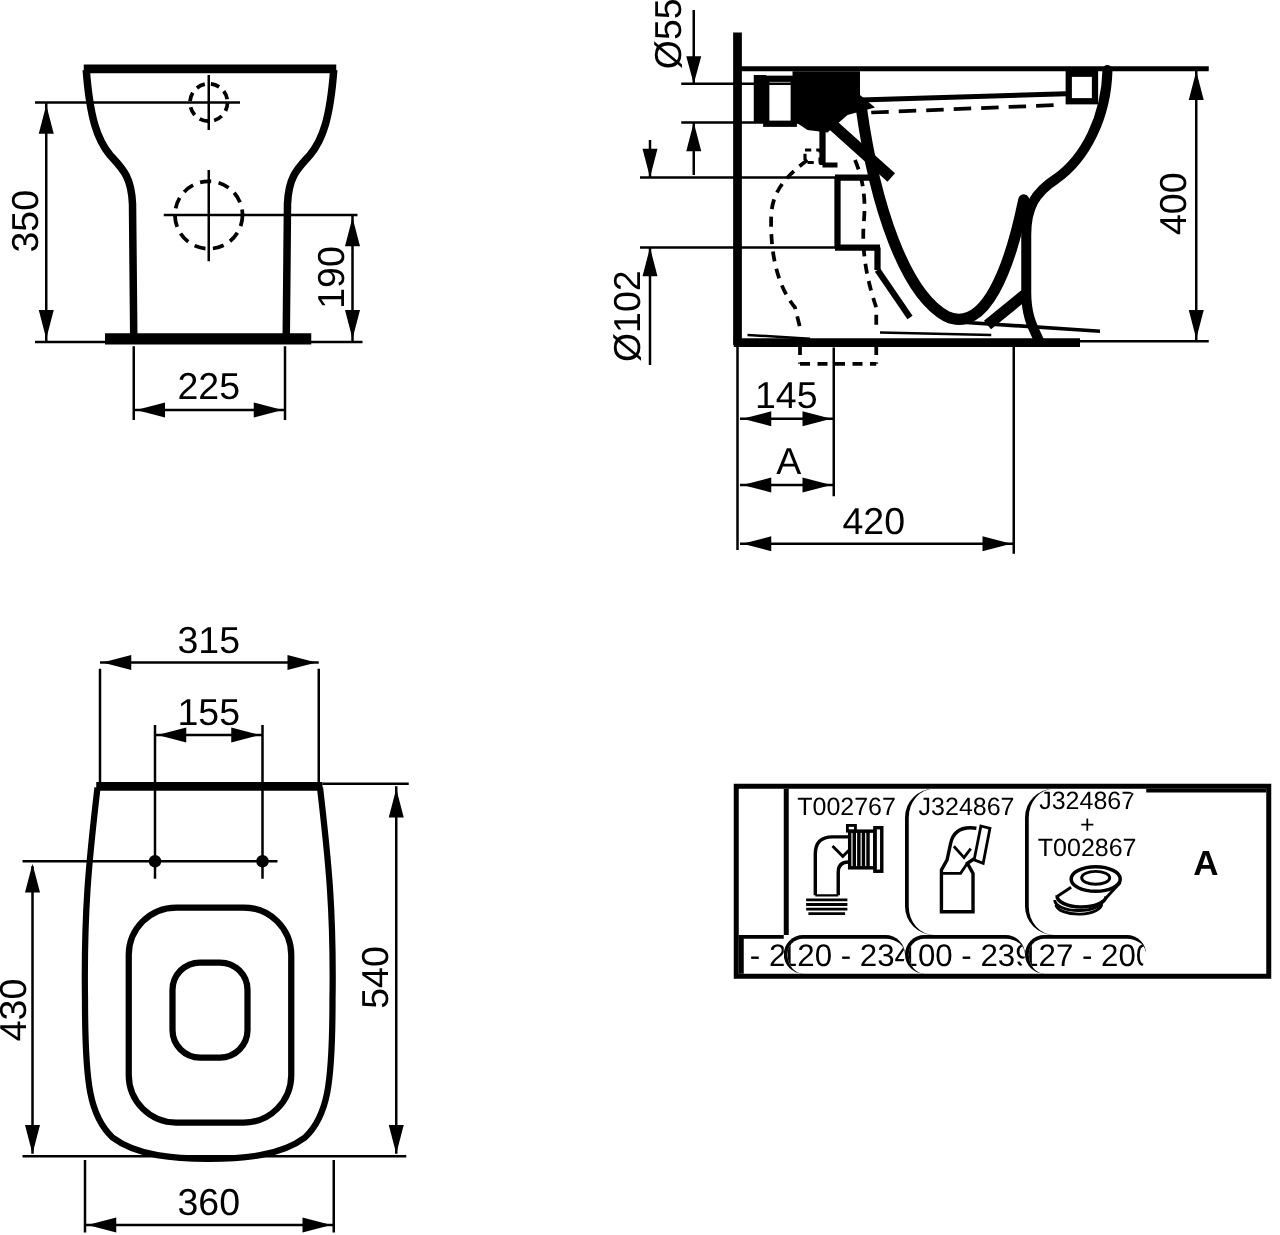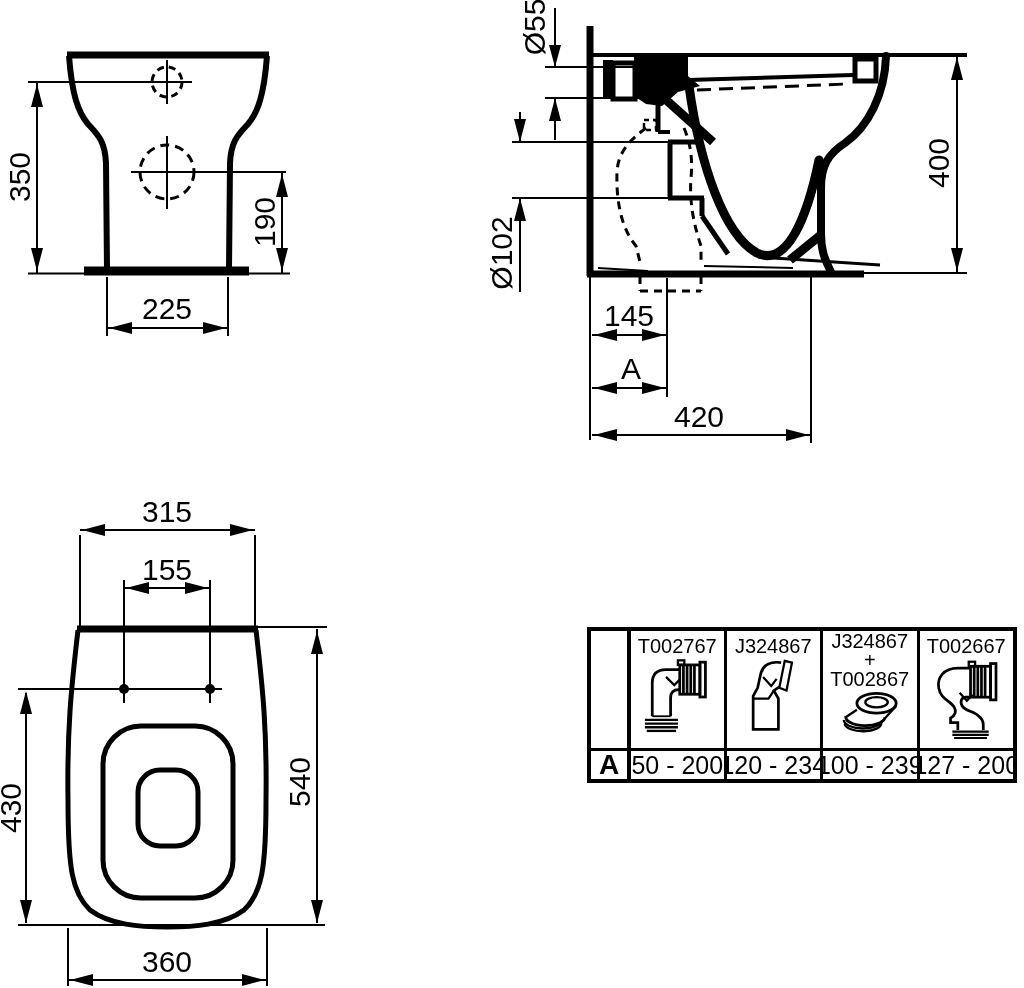--- a/index.html
+++ b/index.html
@@ -12,21 +12,21 @@
   .dash{stroke:#000;fill:none;}
   .arrow{fill:#000;stroke:none;}
 
   
   .acc-table{
     position:absolute;left:587px;top:627px;width:430px;height:156px;
     box-sizing:border-box;border:4px solid #000;background:#fff;
     display:grid;grid-template-columns:36px 1fr 1fr 1fr 1fr;grid-template-rows:1fr 31px;
   }
   .acc-cell{box-sizing:border-box;display:flex;flex-direction:column;align-items:center;justify-content:flex-start;overflow:hidden;}
-  .acc-cell.vsep{border-left:3px solid #000;}
+  .acc-cell.vsep{border-left:3px solid #000;border-radius:23px;}
   .acc-cell.asep{border-left:4px solid #000;}
   .acc-cell.row2{border-top:3px solid #000;flex-direction:row;justify-content:center;align-items:center;}
   .part-no{font-size:20px;line-height:20px;color:#000;margin-top:5px;white-space:nowrap;}
   .part-no.tight{margin-top:2px;line-height:17px;}
   .range-val{font-size:25px;color:#000;white-space:nowrap;}
   .row-label{font-size:28px;font-weight:bold;color:#000;}
   .icon-box{margin-top:3px;}
 </style>
 </head>
 <body>
@@ -246,42 +246,20 @@
           <ellipse cx="38" cy="12" rx="12" ry="5.5" stroke-width="2.5"></ellipse>
           <path d="M 5,27 a 21,9.5 0 0 0 42,1"></path>
           <path d="M 3,31 a 20.5,9 0 0 0 41,0" stroke-width="2.5"></path>
           <path d="M 4,35 a 19.5,8.5 0 0 0 39,-1" stroke-width="2.5"></path>
           <line x1="17" y1="20" x2="5" y2="28" stroke-width="2.5"></line>
           <line x1="59" y1="16" x2="47" y2="29" stroke-width="2.5"></line>
         </g>
       </svg>
     </div>
 
-    <div class="acc-cell vsep">
-      <span class="part-no">T002667</span>
-      <svg class="icon-box" width="68" height="80" viewBox="0 0 74 88">
-        <g stroke="#000" fill="none" stroke-width="3">
-          <rect x="42" y="8" width="22" height="34"></rect>
-          <line x1="46" y1="8" x2="46" y2="42"></line>
-            <line x1="50" y1="8" x2="50" y2="42"></line>
-          <line x1="54" y1="8" x2="54" y2="42"></line>
-            <line x1="58" y1="8" x2="58" y2="42"></line>
-          <rect x="64" y="5" width="6" height="40"></rect>
-          <rect x="40" y="3" width="7" height="5" stroke-width="2.5"></rect>
-          <path d="M 42,10 L 28,10 C 12,10 5,21 7,32 C 9,44 20,46 24,53 C 27,58 25,62 20,65 L 20,70 L 28,70 L 28,78"></path>
-          <path d="M 42,42 L 37,42 C 32,42 30,47 33,52 C 36,57 46,58 50,62 C 54,65 56,68 56,72 L 56,78"></path>
-          <path d="M 30,37 L 38,46 L 44,39" stroke-width="2.5"></path>
-        </g>
-        <g stroke="#000" stroke-width="2.5">
-          <line x1="22" y1="80" x2="62" y2="80"></line>
-            <line x1="22" y1="83.5" x2="62" y2="83.5"></line>
-          <line x1="24" y1="87" x2="60" y2="87"></line>
-        </g>
-      </svg>
-    </div>
 
     <div class="acc-cell row2">
       <span class="row-label">A</span>
     </div>
     <div class="acc-cell row2 asep">
       <span class="range-val">50 - 200</span>
     </div>
     <div class="acc-cell row2 vsep">
       <span class="range-val">120 - 234</span>
     </div>

